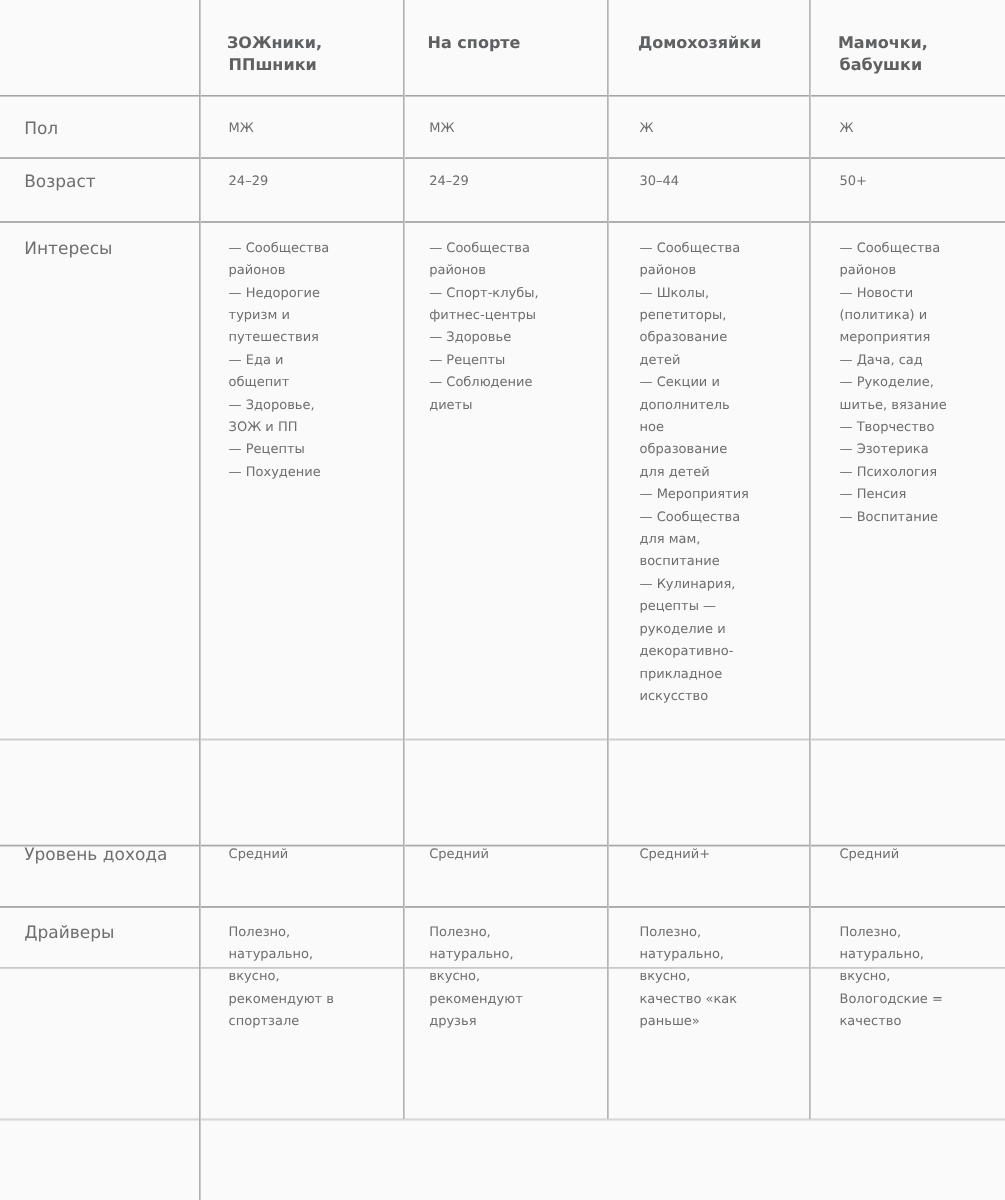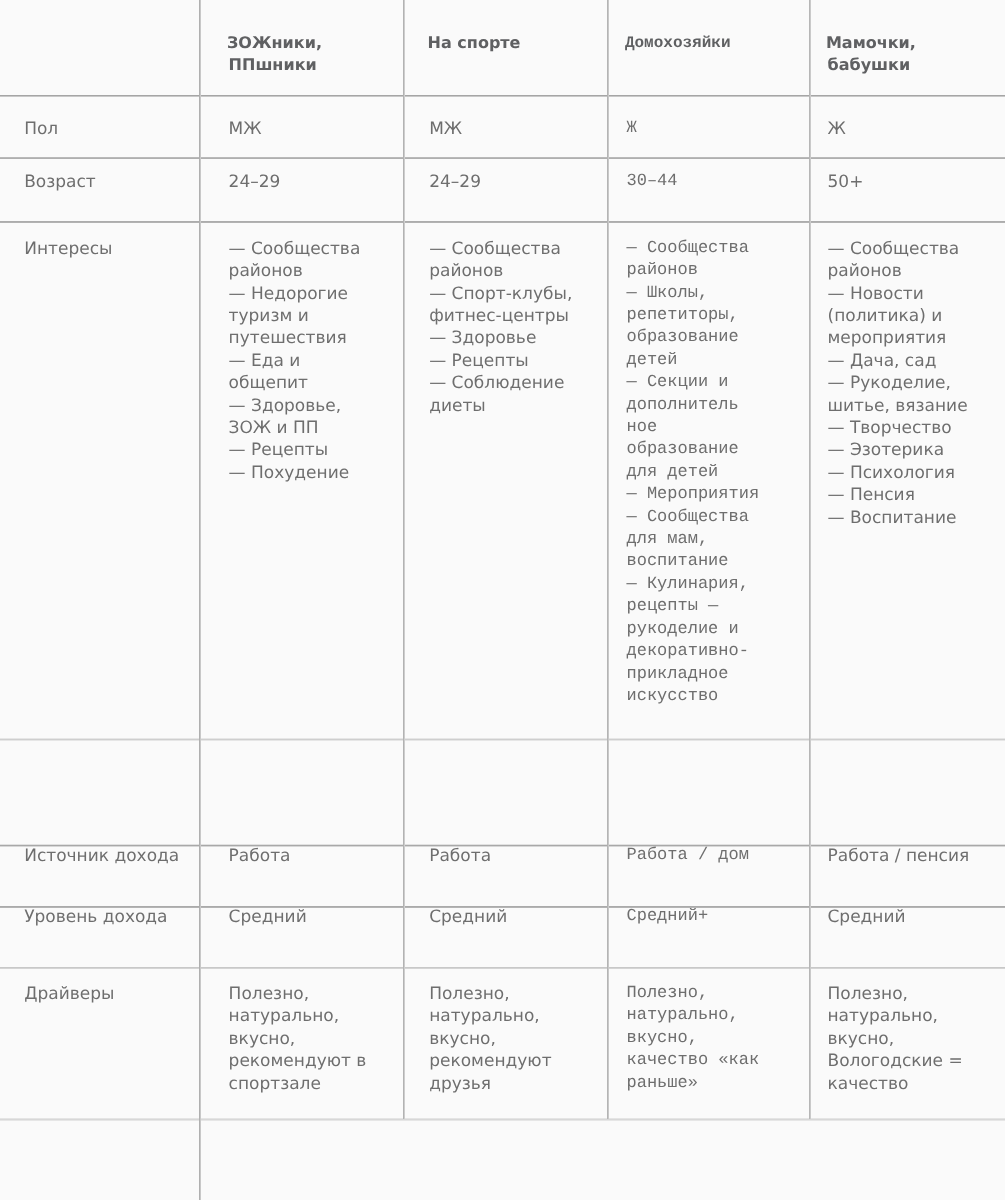--- a/index.html
+++ b/index.html
@@ -13,32 +13,32 @@
     position:relative;
     -webkit-font-smoothing:antialiased;
     text-rendering:geometricPrecision;
   }
   table.tbl{width:1005px;border-collapse:collapse;table-layout:fixed;border-spacing:0;
             position:absolute;left:0;top:0;transform:translateZ(0);}
   table.tbl td{vertical-align:top;text-align:left;}
   td.hcell{font-size:16px;line-height:22.4px;font-weight:700;color:#5f6062;white-space:pre;
            padding:31.6px 16px 19.3px 0;text-indent:-1.6px;}
   td.rowlabel{font-size:17px;line-height:22.4px;color:#6e6e6e;white-space:pre;padding:0 10px 0 0;}
-  td.cell{font-size:17px;line-height:22.4px;color:#6e6e6e;white-space:pre;padding:0 16px 0 0;}
+  td.cell{font-size:13px;line-height:22.4px;color:#6e6e6e;white-space:pre;padding:0 16px 0 0;}
   td.vl{border-left:1px solid transparent;}
   td.hl{border-top:1px solid transparent;}
   .rules{position:absolute;left:0;top:0;width:1005px;height:1200px;pointer-events:none;}
   .hr{position:absolute;left:0;width:1005px;}
   .vr{position:absolute;}
 
   td.p0{padding-left:24.2px;}
   td.p1{padding-left:28.1px;}
   td.p2{padding-left:24.7px;}
-  td.p3{padding-left:18px;font-family:Liberation Mono, monospace;}
-  td.p4{padding-left:17px;}</style>
+  td.p3{padding-left:31px;}
+  td.p4{padding-left:29px;}</style>
 </head>
 <body>
 
 <div class="rules">
     <div class="hr" style="top:95px;height:2px;background:linear-gradient(to bottom,rgb(165,165,165) 0.0000% 50.0000%,rgb(200,200,200) 50.0000% 100.0000%)"></div>
   <div class="hr" style="top:157px;height:2px;background:linear-gradient(to bottom,rgb(185,185,185) 0.0000% 50.0000%,rgb(175,175,175) 50.0000% 100.0000%)"></div>
   <div class="hr" style="top:221px;height:2px;background:linear-gradient(to bottom,rgb(172,172,172) 0.0000% 50.0000%,rgb(178,178,178) 50.0000% 100.0000%)"></div>
   <div class="hr" style="top:738px;height:3px;background:linear-gradient(to bottom,rgb(230,230,230) 0.0000% 33.3333%,rgb(206,206,206) 33.3333% 66.6667%,rgb(230,230,230) 66.6667% 100.0000%)"></div>
   <div class="hr" style="top:844px;height:3px;background:linear-gradient(to bottom,rgb(225,225,225) 0.0000% 33.3333%,rgb(168,168,168) 33.3333% 66.6667%,rgb(215,215,215) 66.6667% 100.0000%)"></div>
   <div class="hr" style="top:906px;height:2px;background:linear-gradient(to bottom,rgb(170,170,170) 0.0000% 50.0000%,rgb(180,180,180) 50.0000% 100.0000%)"></div>
@@ -131,27 +131,20 @@
 мероприятия
 — Дача, сад
 — Рукоделие,
 шитье, вязание
 — Творчество
 — Эзотерика
 — Психология
 — Пенсия
 — Воспитание</td>
     </tr>
-  <tr style="height:61.5px">
-      <td class="rowlabel hl p0" style="padding-top:21.4px">Источник дохода</td>
-      <td class="cell hl vl p1" style="padding-top:21.4px">Работа</td>
-      <td class="cell hl vl p2" style="padding-top:21.4px">Работа</td>
-      <td class="cell hl vl p3" style="padding-top:21.4px">Работа / дом</td>
-      <td class="cell hl vl p4" style="padding-top:21.4px">Работа / пенсия</td>
-    </tr>
   <tr style="height:78px">
       <td class="rowlabel hl p0" style="padding-top:20.8px">Уровень дохода</td>
       <td class="cell hl vl p1" style="padding-top:20.8px">Средний</td>
       <td class="cell hl vl p2" style="padding-top:20.8px">Средний</td>
       <td class="cell hl vl p3" style="padding-top:20.8px">Средний+</td>
       <td class="cell hl vl p4" style="padding-top:20.8px">Средний</td>
     </tr>
   <tr style="height:187px">
       <td class="rowlabel hl p0" style="padding-top:20.2px">Драйверы</td>
       <td class="cell hl vl p1" style="padding-top:20.2px">Полезно,

